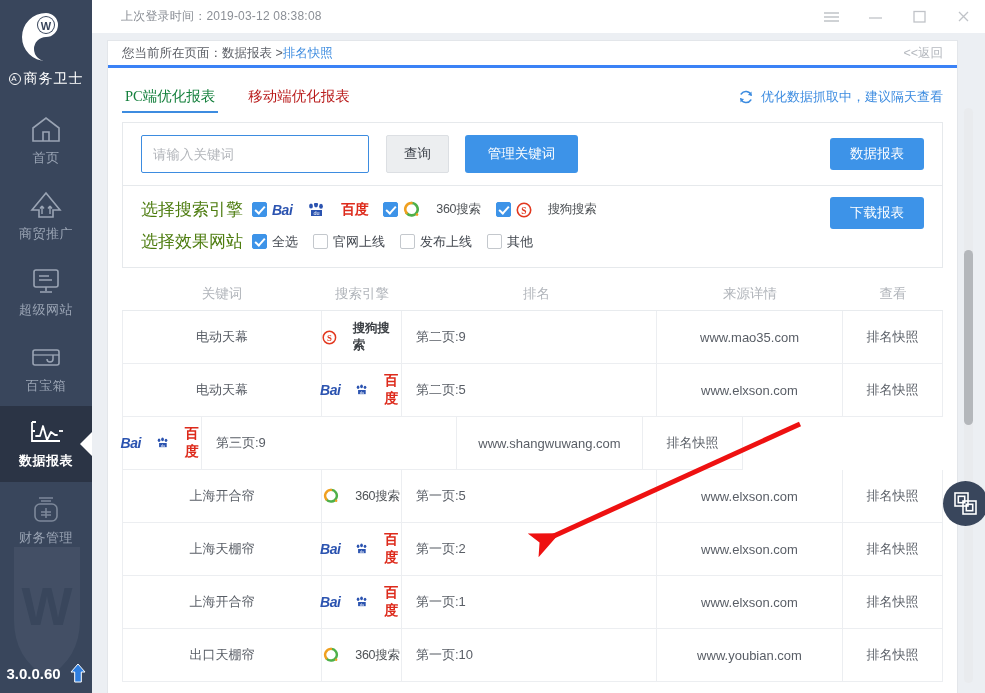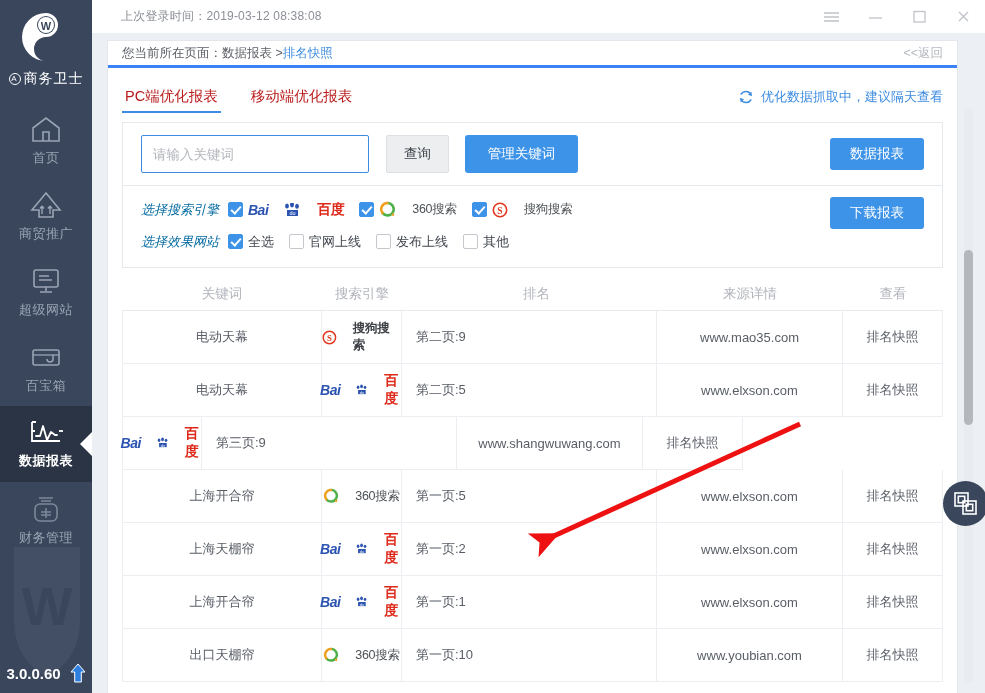--- a/index.html
+++ b/index.html
@@ -73,21 +73,21 @@
     border-bottom:3px solid #3b82f6; font-size:12.5px; color:#5d6067;
   }
   .crumb .link { color:#3d8ce0; cursor:pointer; }
   .crumb .back { margin-left:auto; color:#b5b9bf; cursor:pointer; font-size:12.5px;}
 
   .tabrow { height:45px; display:flex; align-items:flex-end; padding:0 14px; position:relative;}
   .tab {
     font-size:14.5px; color:#b91c1c; padding:0 3px 7px 3px; margin-right:27px;
     cursor:pointer; position:relative;
   }
-  .tab.active { color:#b91c1c; }
+  .tab.active { color:#15803d;font-family:Liberation Serif, serif; }
   .tab.active::after{
     content:""; position:absolute; left:0; right:0; bottom:0; height:2px; background:#3d8ce0;
   }
   .fetch-note {
     margin-left:auto; display:flex; align-items:center; gap:7px; padding-bottom:7px;
     font-size:13px; color:#3d8ce0;
   }
 
   .filters { margin:9px 14px 0 14px; border:1px solid #e6e9ec; }
   .filter-top {
@@ -110,21 +110,21 @@
     font-size:13.5px; font-family:"Liberation Sans","DejaVu Sans",sans-serif;
   }
   .btn-manage { margin-left:16px; width:113px; height:38px; }
   .btn-view { margin-left:auto; width:94px; height:32px; }
   .btn-download { margin-left:auto; width:94px; height:32px; }
 
   .filter-bottom { padding:11px 18px 13px 18px; display:flex; align-items:flex-start; }
   .fb-left { flex:1; }
   .fr { display:flex; align-items:center; min-height:25px; }
   .fr + .fr { margin-top:7px; }
-  .fr-label { font-size:13px; color:#0369a1; margin-right:9px; white-space:nowrap;font-style:italic;}
+  .fr-label { font-size:17px; color:#4d7c0f; margin-right:9px; white-space:nowrap;}
   .cbx { display:flex; align-items:center; gap:5px; margin-right:15px; cursor:pointer; }
   .box {
     width:15px; height:15px; border:1px solid #c4c8cd; border-radius:2px;
     background:#fff; flex:none; position:relative;
   }
   .box.on { background:#3d93e8; border-color:#3d93e8; }
   .box.on::after{
     content:""; position:absolute; left:4px; top:1px; width:4px; height:8px;
     border:solid #fff; border-width:0 2px 2px 0; transform:rotate(42deg);
   }

